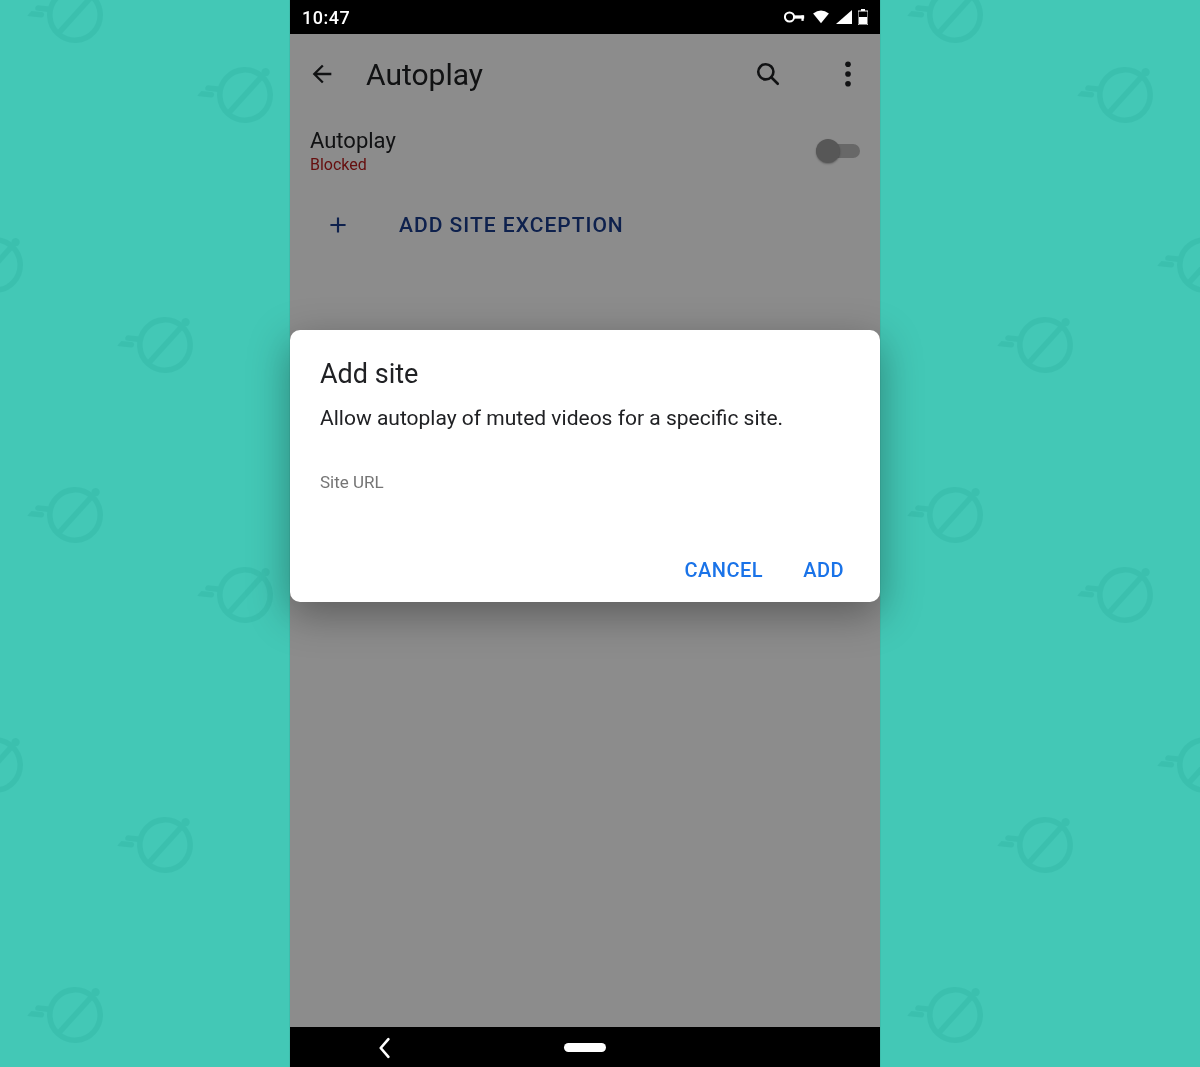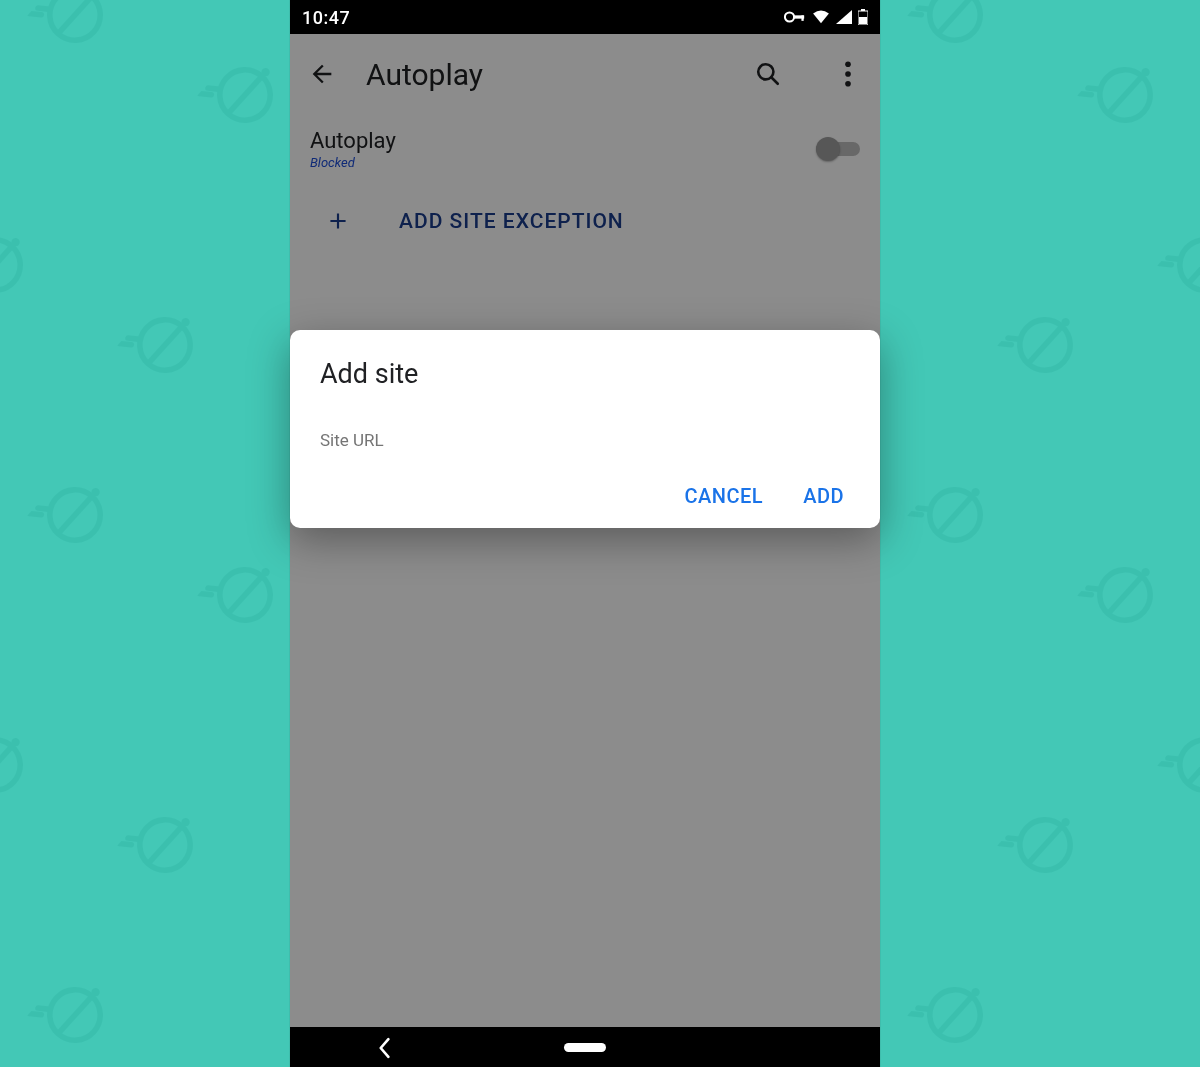--- a/index.html
+++ b/index.html
@@ -64,21 +64,21 @@
   .appbar .grow { flex:1; }
   .appbar .act { width: 28px; display:flex; justify-content:center; }
   .appbar .act + .act { margin-left: 26px; }
 
   .setting-row {
     display: flex; align-items: center;
     padding: 14px 20px 10px 20px;
   }
   .setting-row .texts { flex:1; }
   .setting-row .label { font-size: 22px; color:#202124; }
-  .setting-row .sub { font-size: 13px; color:#1d4ed8; margin-top:2px;font-style:italic; }
+  .setting-row .sub { font-size: 16px; color:#b91c1c; margin-top:2px; }
   .switch {
     width: 44px; height: 24px; position: relative;
   }
   .switch .track {
     position:absolute; left:0; right:0; top:5px; height:14px;
     background:#bdbdbd; border-radius:10px;
   }
   .switch .thumb {
     position:absolute; left:0; top:0;
     width:24px; height:24px; border-radius:50%;
@@ -149,20 +149,21 @@
   .dialog .actions {
     display:flex; justify-content:flex-end; gap: 40px;
     margin-top: 34px;
     padding-right: 6px;
   }
   .dialog .actions .btn {
     font-size: 20px; font-weight: 500;
     color:#1a73e8; letter-spacing: 0.5px;
     background:none; border:none; cursor:pointer;
     font-family: inherit;
+    margin-top: 32px;
   }
 </style>
 </head>
 <body>
 
 <div class="bg-pattern">
 
   <div class="bg-bug" style="left:40px; top:-20px;"><svg viewBox="0 0 100 100">
         <circle cx="50" cy="50" r="36" fill="none" stroke="#1b9e8f" stroke-width="8"></circle>
         <line x1="50" y1="14" x2="50" y2="86" stroke="#1b9e8f" stroke-width="8"></line>
@@ -370,20 +371,21 @@
             <path d="M19 13h-6v6h-2v-6H5v-2h6V5h2v6h6z" fill="#1a3c8c"></path>
           </svg>
       </span>
       <span class="label">ADD SITE EXCEPTION</span>
     </div>
   </div>
 
   <div class="scrim">
     <div class="dialog">
       <div class="dlg-title">Add site</div>
+      <div class="dlg-desc">Allow autoplay of muted videos for a specific site.</div>
       <div class="field-label">Site URL</div>
       <div class="actions">
         <button class="btn">CANCEL</button>
         <button class="btn">ADD</button>
       </div>
     </div>
   </div>
 
   <div class="navbar">
     <span class="nav-back">

